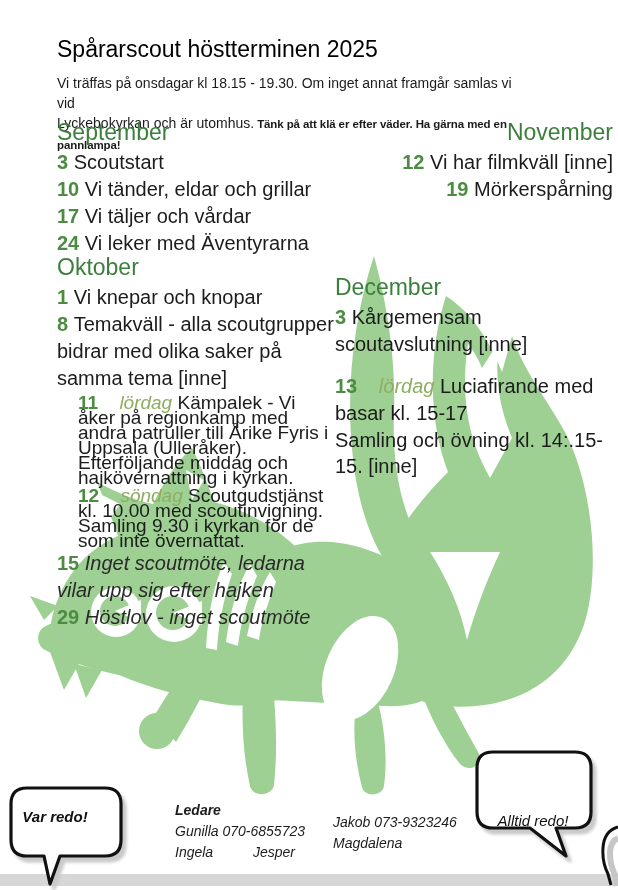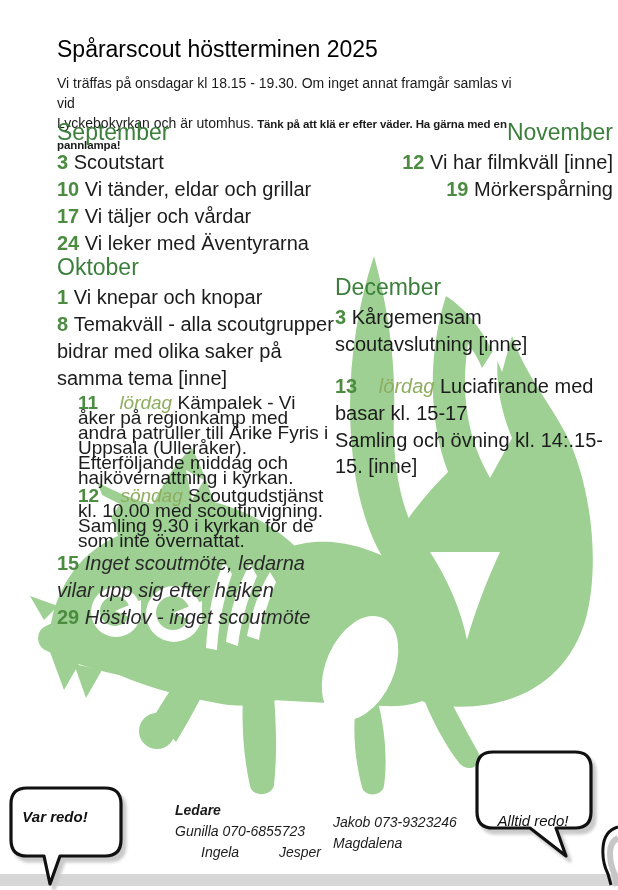--- a/index.html
+++ b/index.html
@@ -33,21 +33,21 @@
   .entry.indent{padding-left:21px; padding-right:6px; font-size:19px; line-height:15px; margin:3px 0 2px;}
   .entry.gap{margin-top:15px;}
   .entry .line2{line-height:26px;}
   
   .fox{position:absolute; left:0; top:0; z-index:1;}
   .fox-part{fill:var(--fox-green);}
   .white-part{fill:#ffffff;}
   
   .leaders{position:absolute; left:175px; top:800px; z-index:3; font-size:14px; font-style:italic; line-height:21px;}
   .leaders .heading{font-weight:700;}
-  .leader-row{display:flex; justify-content:space-between; width:120px;margin-left:26px;}
+  .leader-row{display:flex; justify-content:space-between; width:120px;}
   .leaders2{position:absolute; left:333px; top:812px; z-index:3; font-size:14px; font-style:italic; line-height:21px;}
   .bubble{position:absolute; z-index:4;}
   .bubble svg{display:block; filter:drop-shadow(4px 5px 1.5px #c9c9c9);}
   .bubble .bubble-text{position:absolute; text-align:center; font-style:italic; font-size:15px; color:#111;}
   .bubble-left{left:8px; top:784px; width:120px; height:106px;}
   .bubble-left .bubble-text{left:2px; top:24px; width:90px;font-weight:bold;}
   .bubble-right{left:472px; top:748px; width:128px; height:114px;}
   .bubble-right .bubble-text{left:3px; top:36px; width:116px;margin-top:28px;}
   .bubble-corner{right:0; left:auto; top:822px; width:20px; height:66px; position:absolute; z-index:4;}
   

